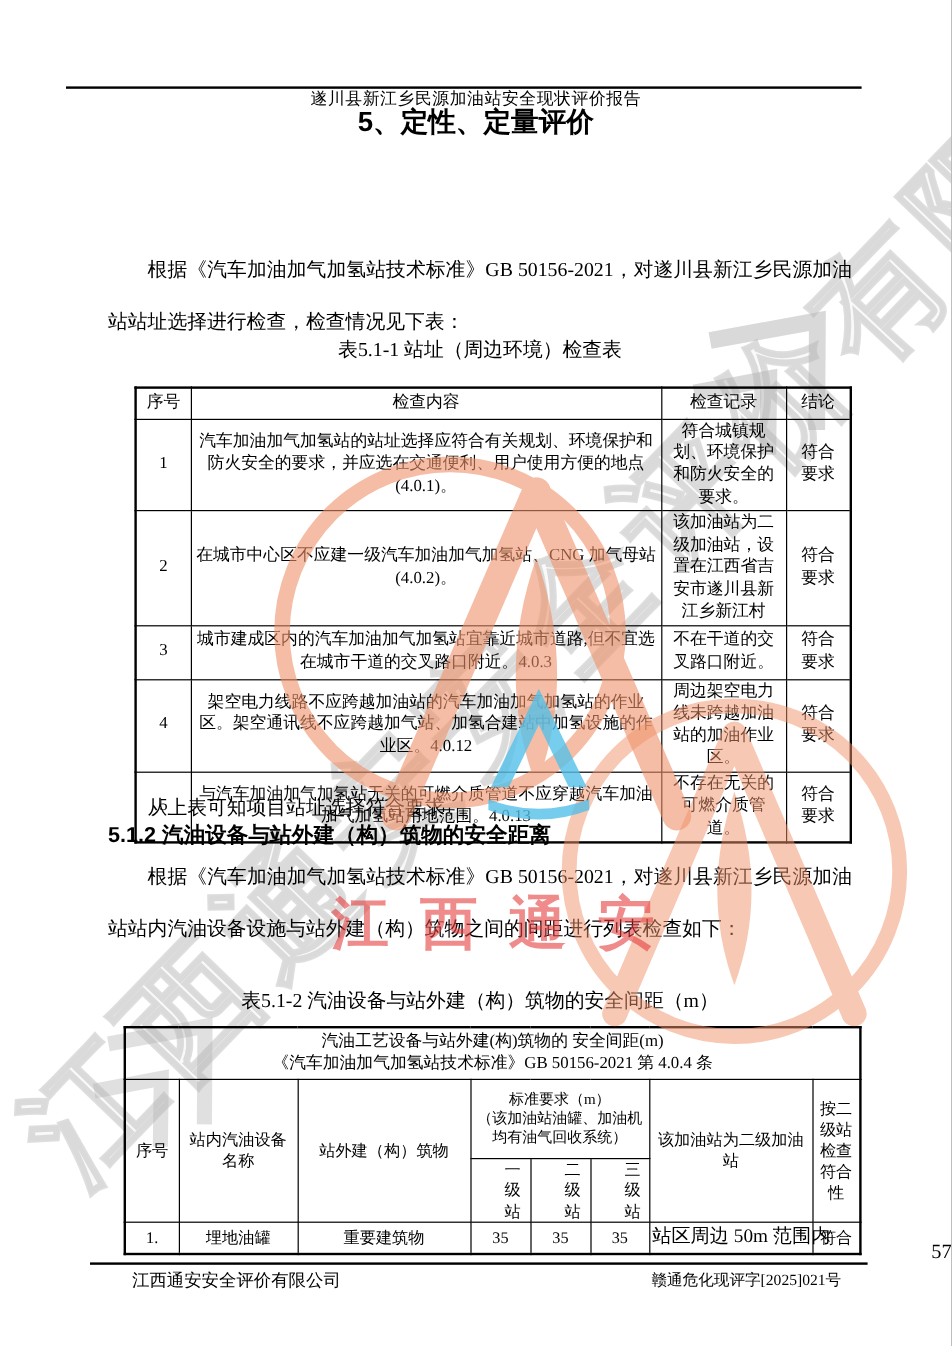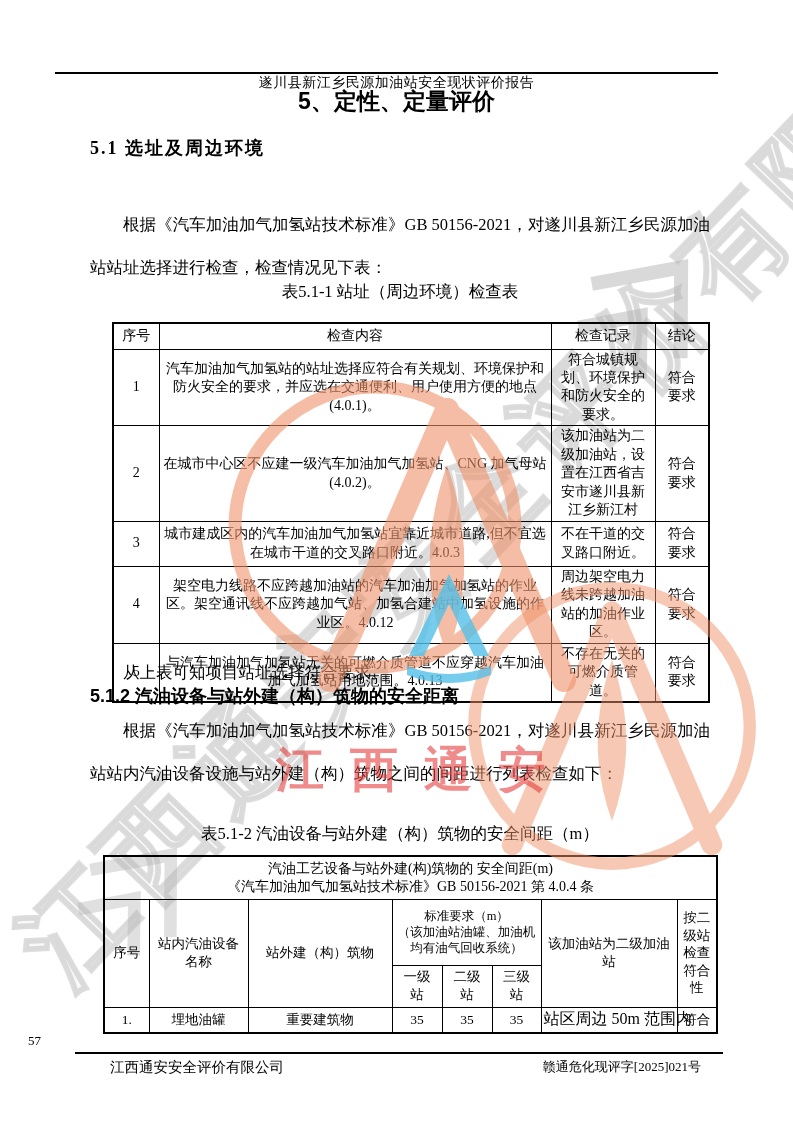--- a/index.html
+++ b/index.html
@@ -68,25 +68,25 @@
 
   
   .t2 {
     position:absolute; left:103px; top:855px; width:613px;
     font-size:13.5px; line-height:1.3; text-align:center;
     border:2px solid #000;
   }
   .t2 td { border:1px solid #000; padding:1px 2px; vertical-align:middle; }
   .t2 .t2title { font-size:14px; }
   .t2 .std { font-size:12.5px; line-height:1.3; }
-  .t2 .sub { padding:0 10px; }
+  .t2 .sub { padding:0 28px; }
   .t2 .nowrap { white-space:nowrap; font-size:16px; }
 
   
-  .pageno { position:absolute; top:1033px; left:0; right:0; text-align:left; font-size:13px;padding-left:28px; }
+  .pageno { position:absolute; top:1033px; left:0; right:0; text-align:right; font-size:17px;padding-left:28px; }
   .ftr-rule { position:absolute; top:1052px; left:75px; width:648px; border-top:2px solid #000; }
   .ftr-left  { position:absolute; top:1058px; left:110px;  font-size:14.5px; }
   .ftr-right { position:absolute; top:1058px; right:92px; font-size:13px; }
 
   
   .wm-over { position:absolute; inset:0; z-index:2; pointer-events:none; }
   .wm-red-text {
     position:absolute; left:276px; top:738px;
     font-family:"Liberation Sans", sans-serif; font-weight:bold;
     font-size:48px; letter-spacing:26px; white-space:nowrap;
@@ -112,21 +112,20 @@
       </g>
     </svg>
   </div>
 
   <div class="content">
 
     <div class="hdr-title">遂川县新江乡民源加油站安全现状评价报告</div>
     <div class="hdr-rule"></div>
 
     <div class="main-title">5、定性、定量评价</div>
-    <div class="h51">5.1 选址及周边环境</div>
 
     <p class="para p1">根据《汽车加油加气加氢站技术标准》GB 50156-2021，对遂川县新江乡民源加油站站址选择进行检查，检查情况见下表：</p>
     <div class="caption c1">表5.1-1  站址（周边环境）检查表</div>
 
     <table class="t1">
       <colgroup>
         <col style="width:46px">
           <col style="width:392px">
           <col style="width:104px">
           <col style="width:54px">

